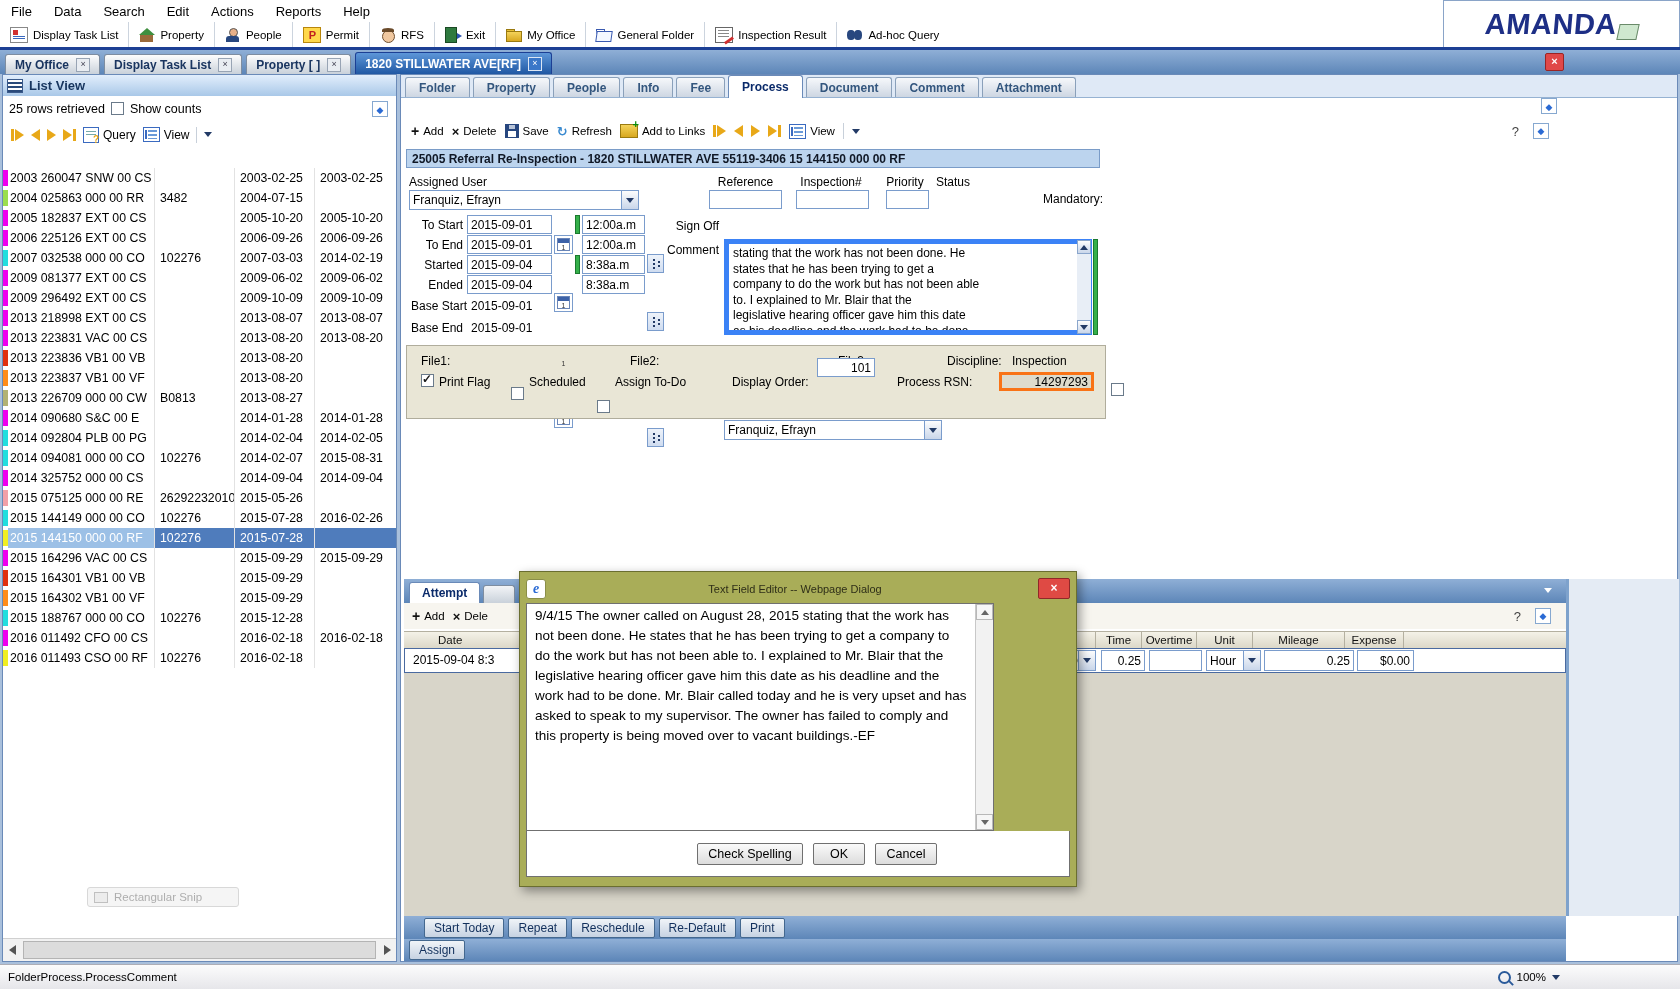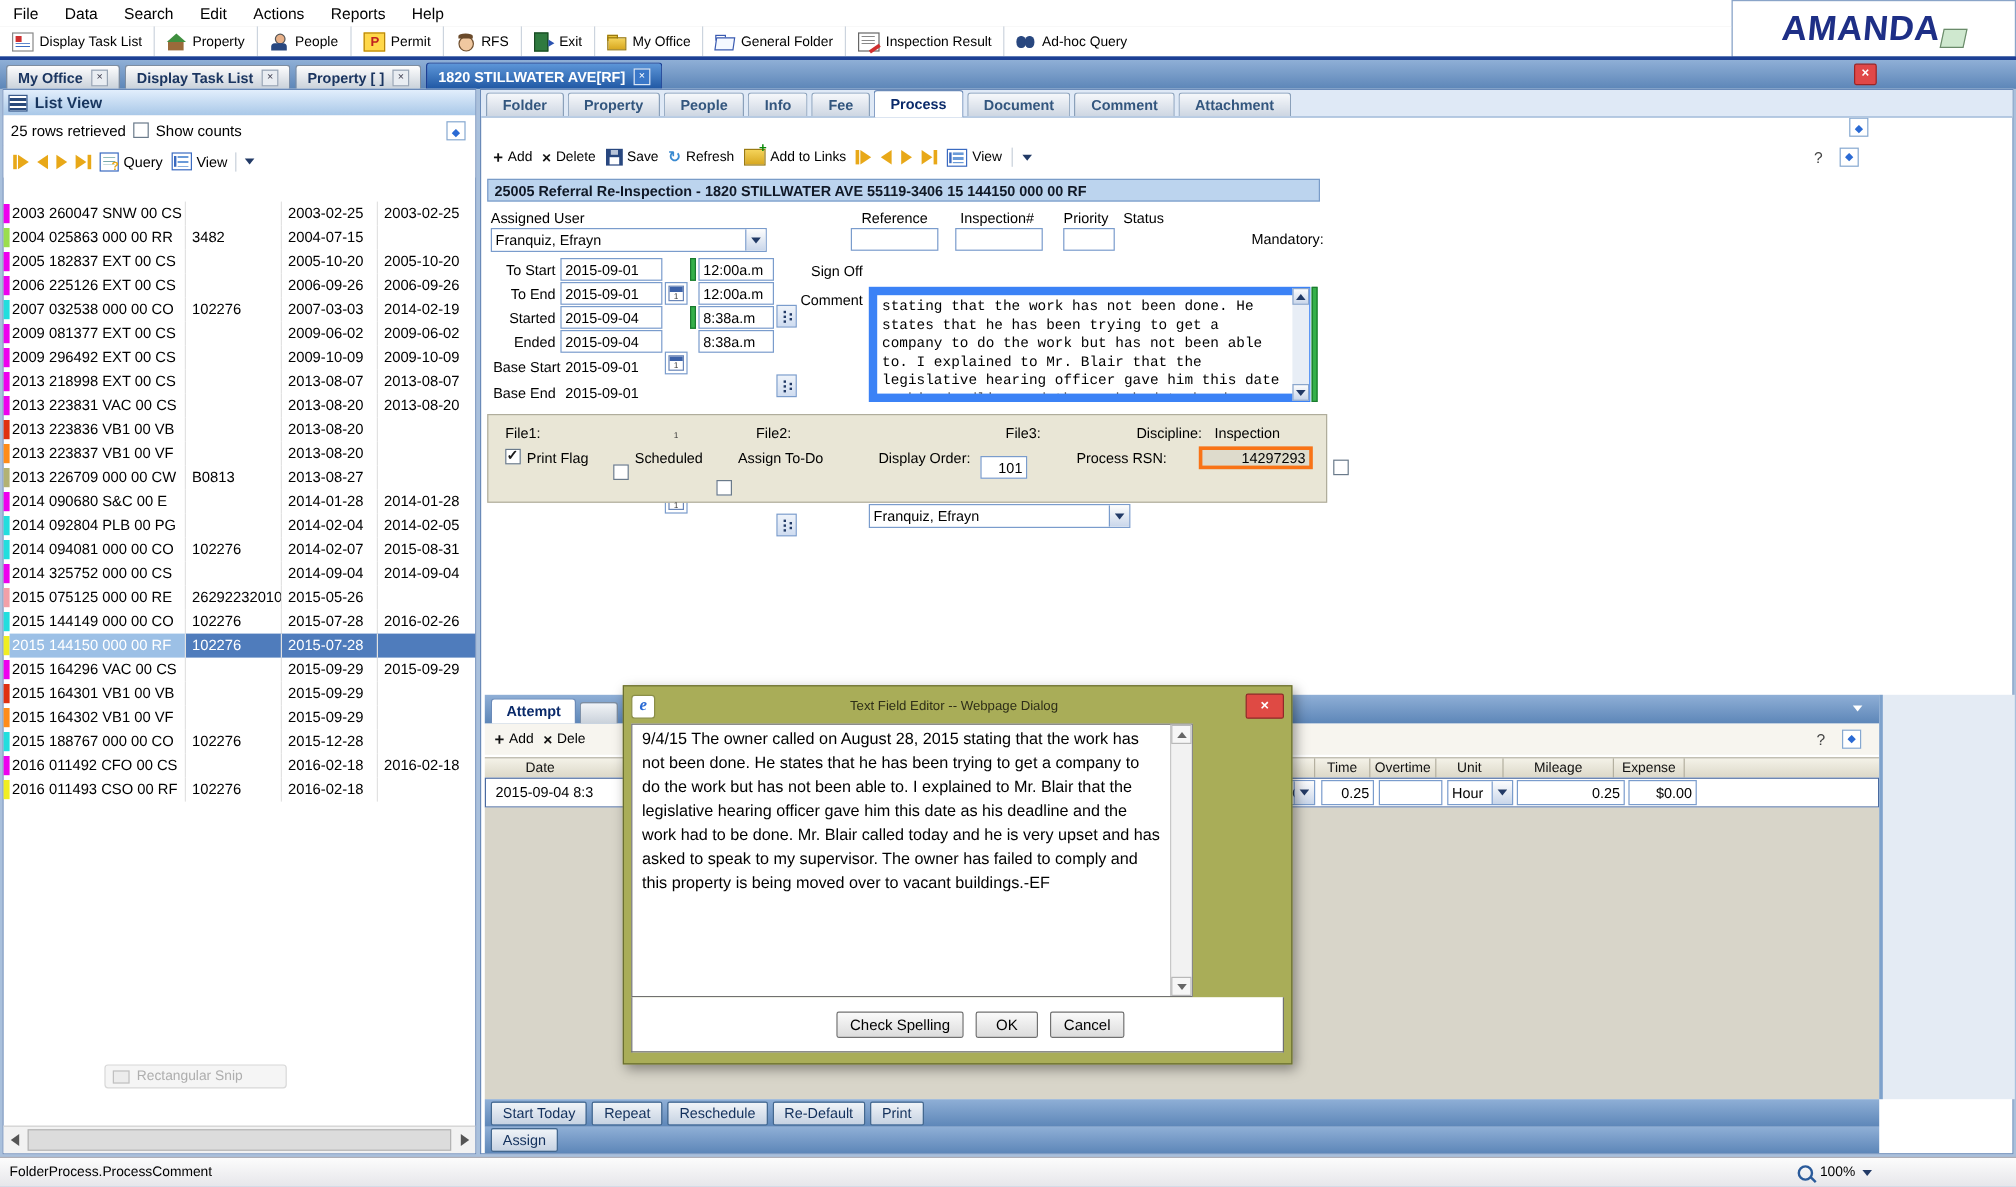--- a/index.html
+++ b/index.html
@@ -94,39 +94,39 @@
   .sel .txt{overflow:hidden;white-space:nowrap;flex:1}
   .sel .txt.clip-left{direction:rtl;text-align:left}
   .sel .arrow{position:absolute;right:0;top:0;bottom:0;width:16px;background:linear-gradient(#fdfdfd,#c9d6ea);border-left:1px solid #7a9ccc;display:flex;align-items:center;justify-content:center}
   .sel .arrow::before{content:"";border-left:4px solid transparent;border-right:4px solid transparent;border-top:5px solid #223a66}
   .calbtn{border:1px solid #7a9ccc;background:#fff;position:relative;box-sizing:border-box}
   .calbtn::before{content:"";position:absolute;left:2px;right:2px;top:2px;bottom:2px;border:1px solid #6a86b8;background:linear-gradient(#3d62a8 0 4px,#fff 4px)}
   .calbtn::after{content:"1";position:absolute;left:0;right:0;bottom:1px;text-align:center;font:7px/8px "Liberation Sans",sans-serif;color:#333;z-index:1}
   .spinbtn{border:1px solid #7a9ccc;background:linear-gradient(#eef3fa,#cfdcf0);position:relative;box-sizing:border-box}
   .spinbtn::before{content:"";position:absolute;left:5px;top:4px;width:2px;height:2px;background:#223a66;box-shadow:0 4px #223a66,0 8px #223a66,5px 2px #223a66,5px 6px #223a66}
   .gbar{background:#35b04a;border:1px solid #1a7a2e;box-sizing:border-box}
-  #commentbox{white-space:pre-wrap;font-family:Liberation Mono, monospace;font-size:12px;line-height:15.5px;padding:2px 4px;overflow:hidden;background:#fff;border:7px solid #3b82f6;box-sizing:border-box}
+  #commentbox{white-space:pre-wrap;font-family:Liberation Sans, sans-serif;font-size:12px;line-height:15.5px;padding:2px 4px;overflow:hidden;background:#fff;border:5px solid #3b82f6;box-sizing:border-box}
   .vscroll{position:absolute;right:1px;top:1px;bottom:1px;width:14px;background:#e8eef6;display:flex;flex-direction:column;justify-content:space-between}
   .varrow{height:14px;background:linear-gradient(#fdfdfd,#c9d6ea);border:1px solid #8aa6cc;display:flex;align-items:center;justify-content:center;box-sizing:border-box}
   .varrow.up::before{content:"";border-left:4px solid transparent;border-right:4px solid transparent;border-bottom:5px solid #223a66}
   .varrow.down::before{content:"";border-left:4px solid transparent;border-right:4px solid transparent;border-top:5px solid #223a66}
   #filebox{position:absolute;left:5px;top:270px;width:700px;height:74px;background:#e9e6d6;border:1px solid #b0ad9c;box-sizing:border-box}
   
   #atstrip{position:absolute;left:3px;top:504px;width:1162px;height:24px;background:linear-gradient(#8fafd6,#5d86b8);display:flex;align-items:flex-end;padding-left:5px;box-sizing:border-box}
   .atab{height:20px;margin-right:3px;padding:0 12px;border:1px solid #6a8ab8;border-bottom:none;border-radius:3px 3px 0 0;background:#fff;color:#0a2a6a;font-weight:bold;font-size:12px;display:flex;align-items:center}
   .ptab{height:17px;width:30px;border:1px solid #7e8da0;border-bottom:none;border-radius:3px 3px 0 0;background:linear-gradient(#f2f4f7,#c9d1da)}
   #attoolbar{position:absolute;left:3px;top:528px;width:1162px;height:26px;background:#f7f5ef;display:flex;align-items:center;gap:8px;padding-left:8px;font-size:11.5px;box-sizing:border-box}
   #atghead{position:absolute;left:3px;top:556px;width:1162px;height:17px;display:flex;background:linear-gradient(#f4f2e8,#dcd8c8);border-top:1px solid #b4b0a0;box-sizing:border-box}
   .ghead{border-right:1px solid #b4b0a0;font-size:11.5px;display:flex;align-items:center;justify-content:center;color:#111;box-sizing:border-box}
   .ghead.left{justify-content:flex-start;padding-left:34px}
   #atrow{position:absolute;left:3px;top:573px;width:1162px;height:25px;background:#fff;border:1px solid #4a6aa0;box-sizing:border-box}
   .acell{position:absolute;top:1px;height:21px}
   #atgray{position:absolute;left:3px;top:598px;width:1162px;height:243px;background:#d8d5c9}
   #atmargin{position:absolute;left:1165px;top:504px;width:110px;height:337px;background:#e4ebf4;border-left:3px solid #7ea2cc}
-  #btnstrip1{position:absolute;left:3px;top:841px;width:1162px;height:23px;background:linear-gradient(#8fafd6,#5d86b8);display:flex;align-items:center;gap:4px;padding-left:5px;box-sizing:border-box}
+  #btnstrip1{position:absolute;left:3px;top:841px;width:1162px;height:23px;background:linear-gradient(#8fafd6,#5d86b8);display:flex;align-items:center;gap:4px;padding-left:20px;box-sizing:border-box}
   #btnstrip2{position:absolute;left:3px;top:864px;width:1162px;height:22px;background:linear-gradient(#8fafd6,#5d86b8);display:flex;align-items:center;padding-left:5px;box-sizing:border-box}
   .actbtn{height:18px;padding:0 9px;background:linear-gradient(#f0f4f8,#c6d2e2);border:1px solid #44688f;color:#12305c;font-size:12px;display:flex;align-items:center;border-radius:2px}
   
   #dialog{position:absolute;left:519px;top:571px;width:556px;height:314px;background:#a9ad58;border:1px solid #6a6e30;box-shadow:3px 4px 10px rgba(0,0,0,.4);z-index:10}
   #dlgtitle{position:absolute;left:6px;top:4px;right:6px;height:25px;display:flex;align-items:center}
   #dlgtitle .ie{width:18px;height:18px;background:#fff;border:1px solid #8a8e48;border-radius:3px;margin-right:6px;text-align:center;font:bold italic 14px/17px "Liberation Serif",serif;color:#2a6ad4}
   #dlgtitle .ttl{flex:1;text-align:center;font-size:11px;color:#2e2e18}
   #dlgtitle .dclose{width:30px;height:19px;background:#df4a44;border:1px solid #902828;color:#fff;text-align:center;font:bold 12px/18px "Liberation Sans",sans-serif;border-radius:2px}
   #dlgtext{position:absolute;left:6px;top:31px;width:468px;height:228px;background:#fff;border:1px solid #707070;box-sizing:border-box}
   #dlgtext .body{position:absolute;left:0;top:0;right:17px;bottom:0;padding:2px 8px;font-size:13.5px;line-height:20px;color:#000;overflow:hidden}
@@ -633,21 +633,21 @@
       <div class="abs lbl" style="left:431px;top:8px">File3:</div>
       <div class="abs lbl" style="left:540px;top:8px">Discipline:</div>
       <div class="abs lbl" style="left:605px;top:8px">Inspection</div>
       <div class="abs cb checked" style="left:14px;top:28px"></div>
       <div class="abs lbl" style="left:32px;top:29px">Print Flag</div>
       <div class="abs cb" style="left:104px;top:28px"></div>
       <div class="abs lbl" style="left:122px;top:29px">Scheduled</div>
       <div class="abs cb" style="left:190px;top:28px"></div>
       <div class="abs lbl" style="left:208px;top:29px">Assign To-Do</div>
       <div class="abs lbl" style="left:325px;top:29px">Display Order:</div>
-      <div class="abs inp right" style="left:410px;top:34px;width:39px;height:19px">101</div>
+      <div class="abs inp right" style="left:410px;top:12px;width:58px;height:19px">101</div>
       <div class="abs lbl" style="left:490px;top:29px">Process RSN:</div>
       <div class="abs inp sunken" style="left:592px;top:26px;width:95px;height:19px">14297293</div>
     </div>
 
     <div id="atstrip">
       <div class="atab">
           <span>Attempt</span>
         </div>
       <div class="ptab"></div>
       <span class="ddarrow" style="position:absolute;right:14px;top:9px;border-top-color:#fff"></span>

